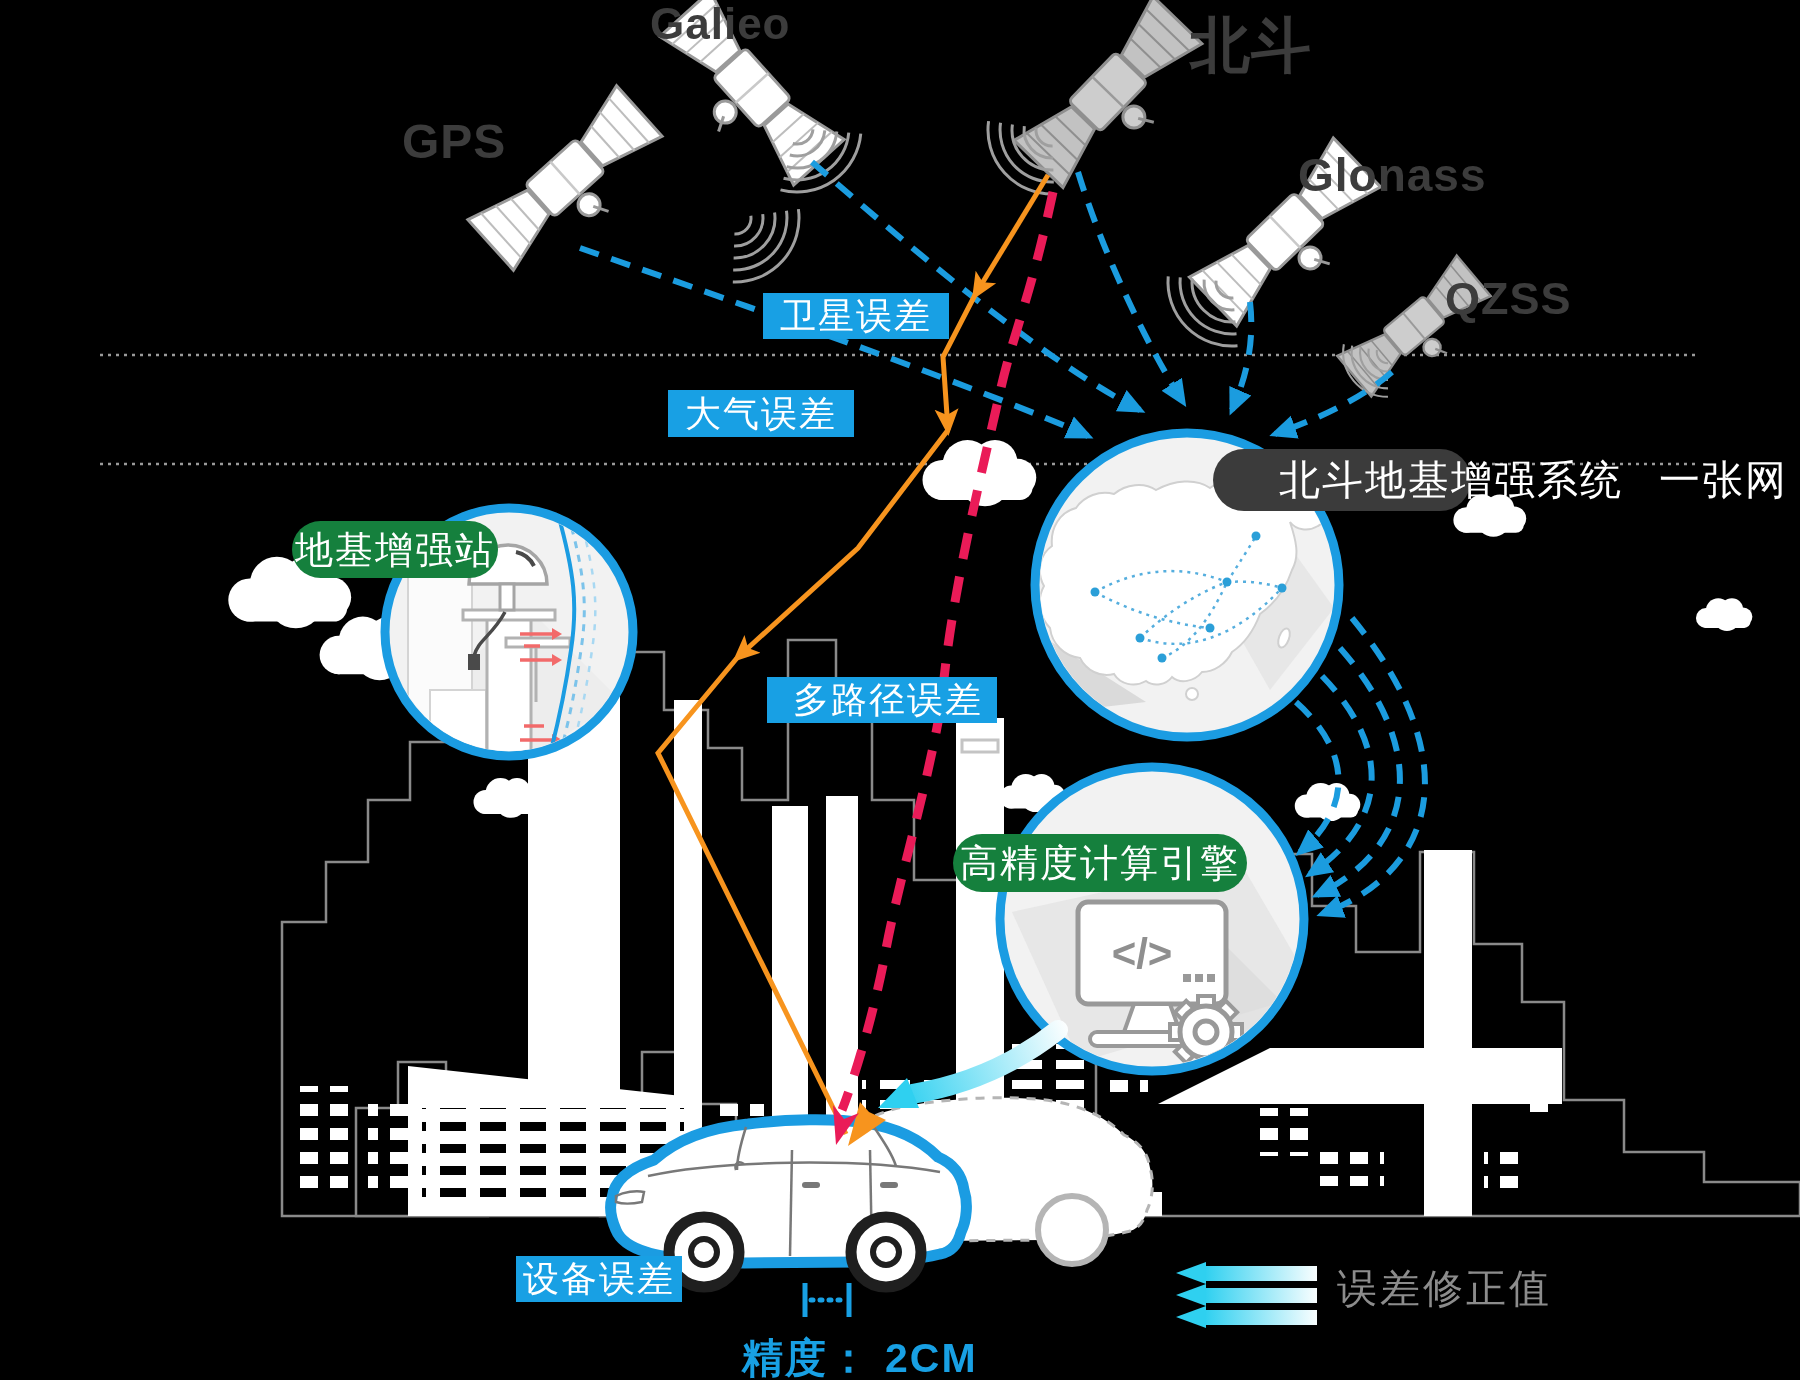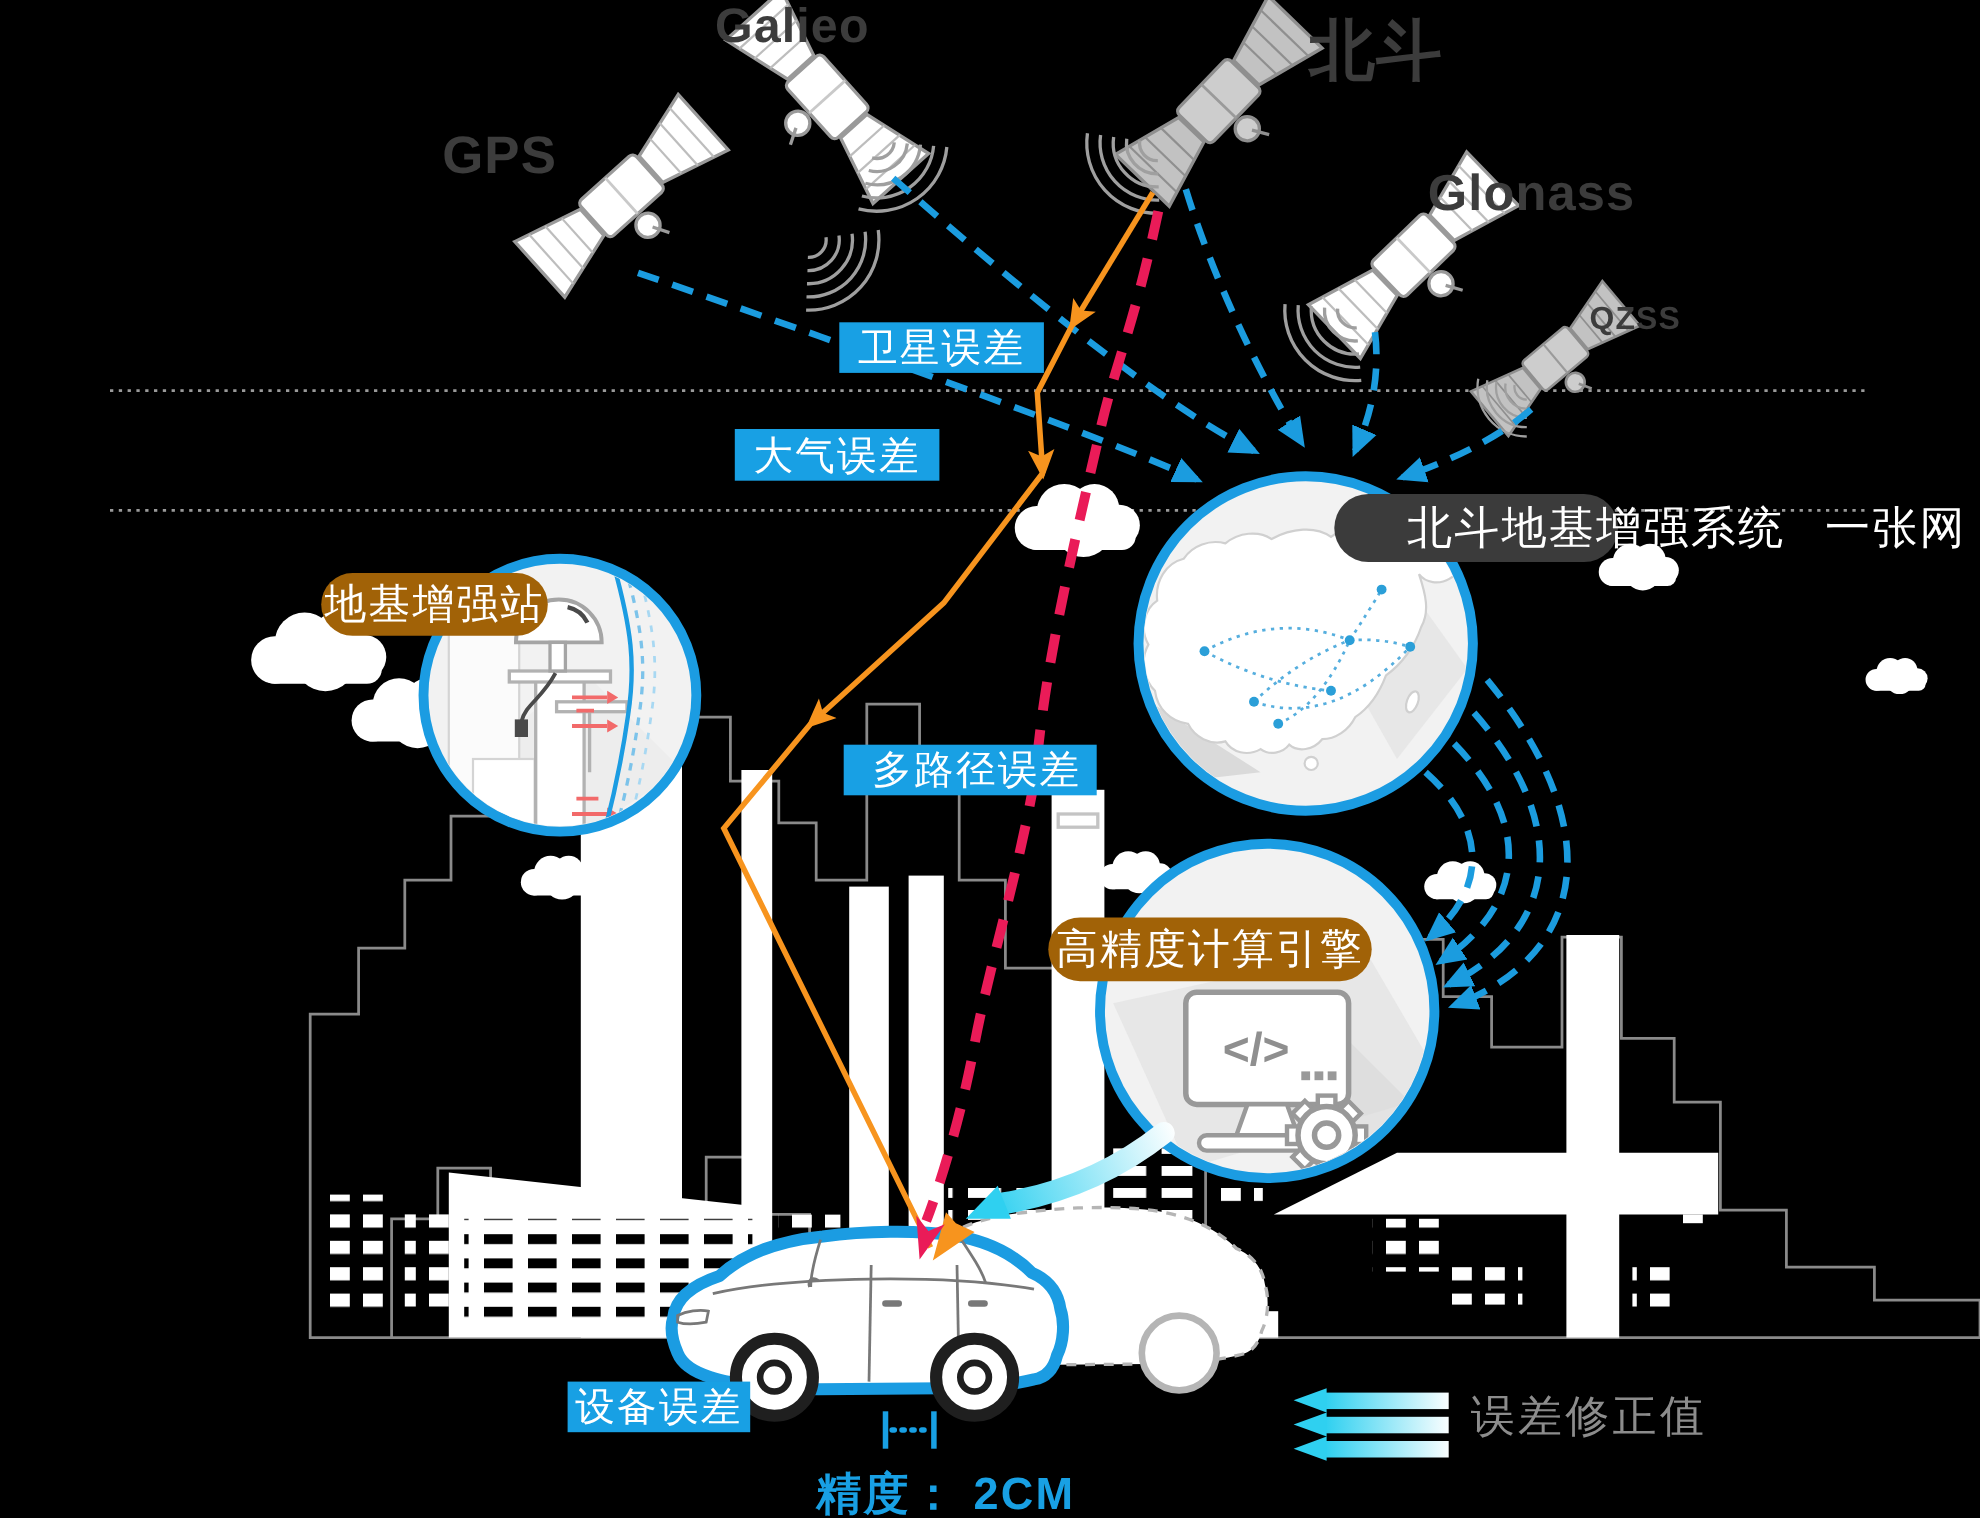--- a/index.html
+++ b/index.html
@@ -3,21 +3,21 @@
 <meta charset="utf-8">
 <style>
   html,body{margin:0;padding:0;background:#000;}
   #stage{position:relative;width:1800px;height:1380px;background:#000;overflow:hidden;
          font-family:"Liberation Sans","DejaVu Sans",sans-serif;}
   #art{position:absolute;left:0;top:0;}
   .ovl{position:absolute;white-space:nowrap;line-height:1;}
   .satlabel{color:#3c3c3c;font-weight:700;letter-spacing:1px;}
   .tag{background:#18a0e4;color:#fff;display:flex;align-items:center;justify-content:center;
        font-size:36px;font-weight:500;letter-spacing:2px;}
-  .pill{background:#a16207;color:#fff;display:flex;align-items:center;justify-content:center;
+  .pill{background:#15803d;color:#fff;display:flex;align-items:center;justify-content:center;
         font-size:38px;font-weight:500;border-radius:30px;letter-spacing:2px;}
   .darkbg{background:#3b3b3b;border-radius:32px;}
   .systext{color:#fff;font-size:41px;font-weight:500;display:flex;gap:36px;letter-spacing:2px;margin-left:39px;}
   .graytext{color:#8c8c8c;font-size:40px;font-weight:500;letter-spacing:3px;}
   .bluetext{color:#18a0e4;font-size:41px;font-weight:700;display:flex;gap:14px;letter-spacing:2px;}
 </style>
 </head>
 <body>
 
 <div id="stage">
@@ -352,21 +352,21 @@
   <line x1="805" y1="1283" x2="805" y2="1317" stroke-width="5"></line>
   <line x1="849" y1="1283" x2="849" y2="1317" stroke-width="5"></line>
   <line x1="811" y1="1300" x2="845" y2="1300" stroke-width="5" stroke-dasharray="2 7" stroke-linecap="round"></line>
 </g>
 </svg>
 
 <div class="ovl satlabel" style="left:402px;top:118px;font-size:48px;">GPS</div>
 <div class="ovl satlabel" style="left:650px;top:2px;font-size:44px;">Galieo</div>
 <div class="ovl satlabel" style="left:1190px;top:16px;font-size:60px;">北斗</div>
 <div class="ovl satlabel" style="left:1298px;top:152px;font-size:46px;">Glonass</div>
-<div class="ovl satlabel" style="left:1445px;top:276px;font-size:29px;">QZSS</div>
+<div class="ovl satlabel" style="left:1445px;top:276px;font-size:45px;">QZSS</div>
 
 <div class="ovl tag" style="left:763px;top:245px;width:186px;height:46px;margin-top:48px;">卫星误差</div>
 <div class="ovl tag" style="left:668px;top:390px;width:186px;height:47px;">大气误差</div>
 <div class="ovl tag" style="left:767px;top:677px;width:218px;height:46px;padding-left:12px;">多路径误差</div>
 <div class="ovl tag" style="left:516px;top:1256px;width:166px;height:46px;">设备误差</div>
 
 <div class="ovl pill" style="left:292px;top:521px;width:206px;height:57px;">地基增强站</div>
 
 <div class="ovl darkbg" style="left:1213px;top:449px;width:258px;height:62px;"></div>
 <div class="ovl systext" style="left:1240px;top:460px;">

